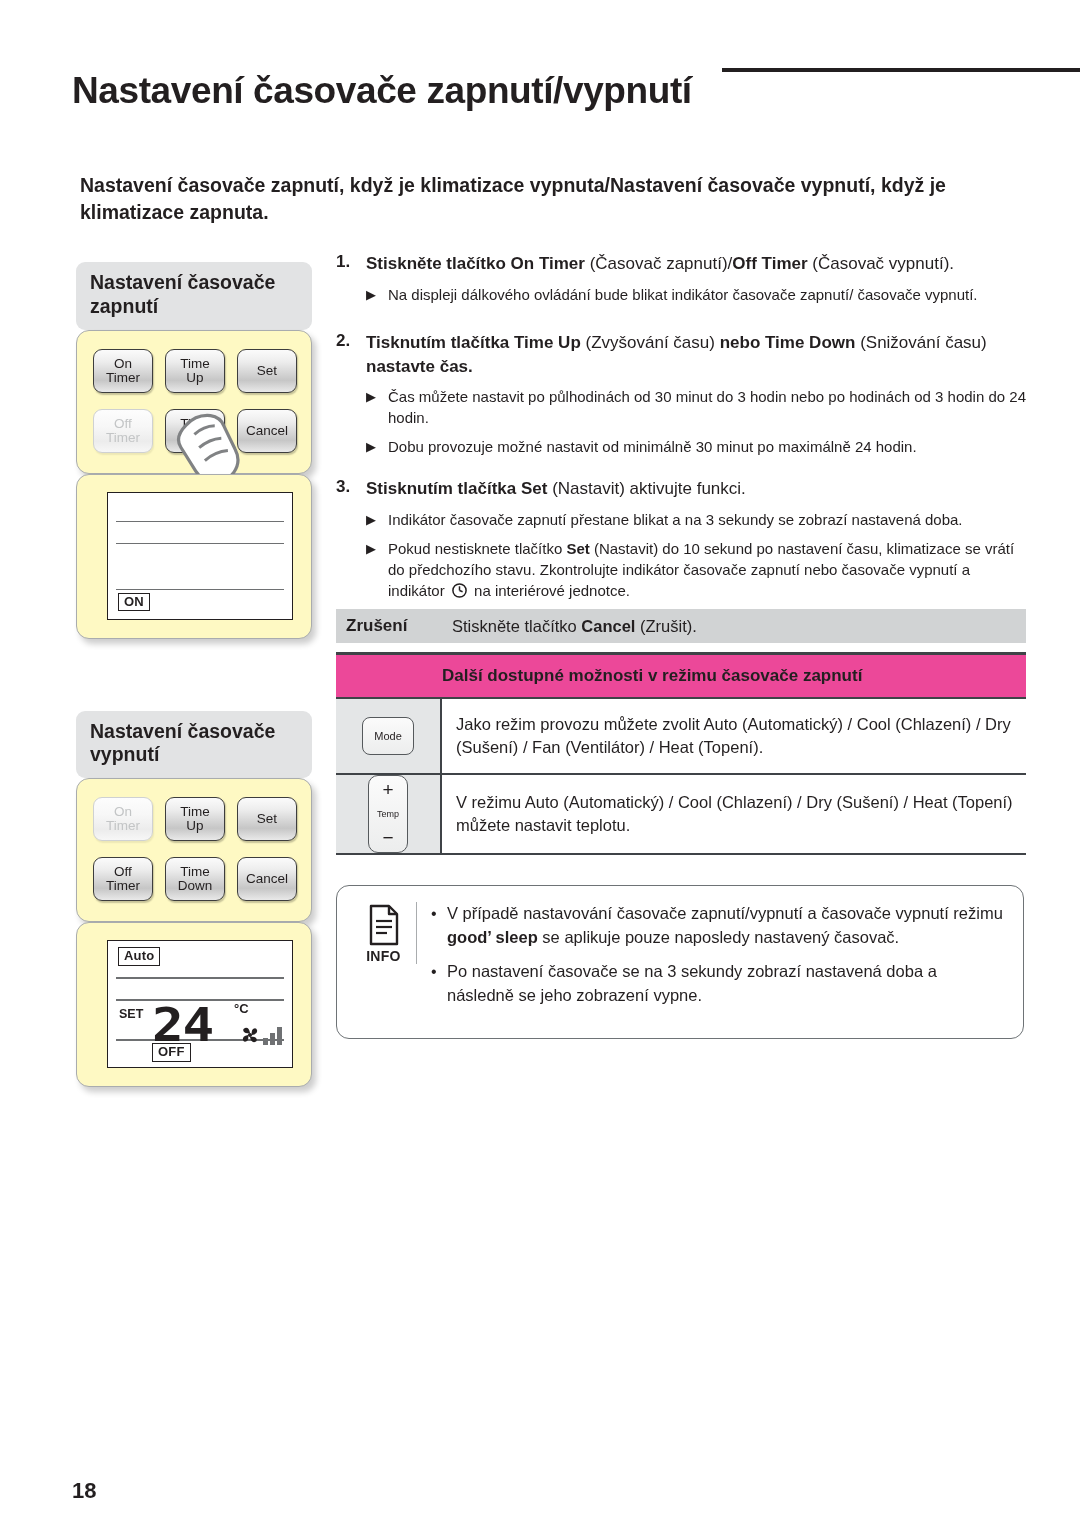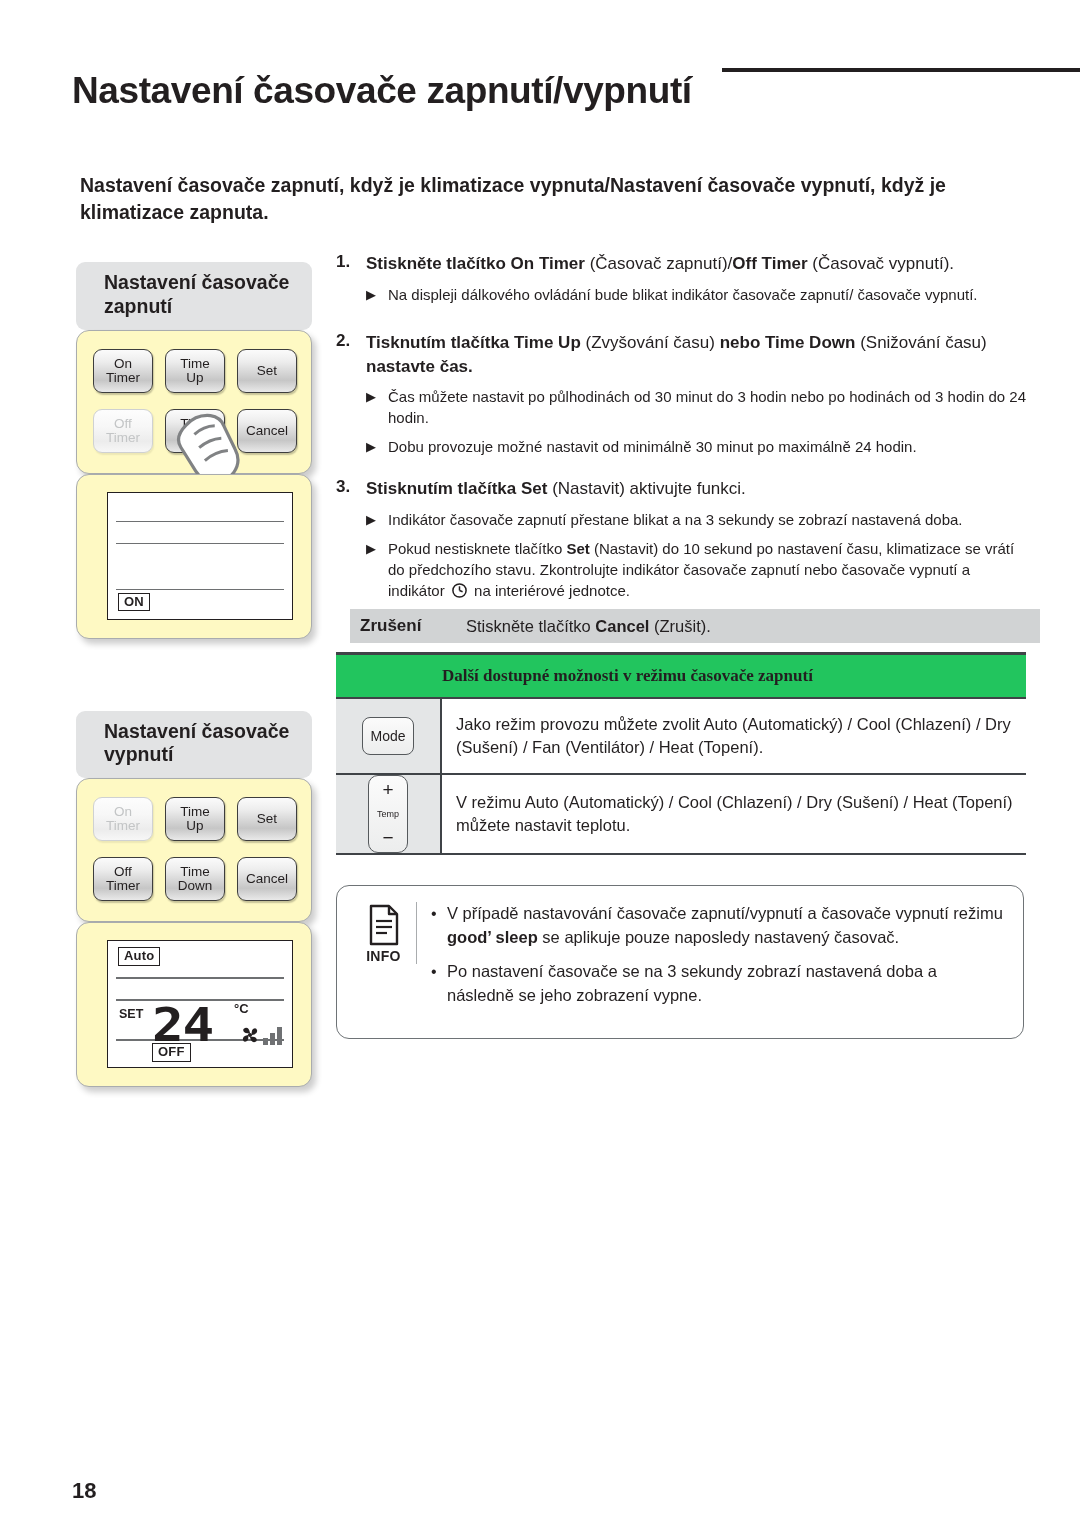--- a/index.html
+++ b/index.html
@@ -29,21 +29,21 @@
   .subhead {
     position: absolute; left: 80px; top: 172px; width: 940px;
     font-size: 19.5px; font-weight: bold; line-height: 1.38; color: #231f20;
   }
 
   
   .left-col { position: absolute; left: 76px; top: 262px; width: 236px; }
 
   .pill {
     background: #e2e3e4; border-radius: 9px;
-    padding: 9px 12px 11px 28px;
+    padding: 9px 12px 11px 14px;
     font-size: 19.5px; font-weight: bold; line-height: 1.22; color: #231f20;
   }
 
   .panel {
     position: relative;
     background: #fef9c3;
     border: 1.4px solid #a9acae;
     border-radius: 13px;
     box-shadow: 4px 5px 6px rgba(0,0,0,0.20);
   }
@@ -117,31 +117,31 @@
   }
   .sub-txt { font-size: 15px; line-height: 1.40; color: #231f20; }
   .gap-lg { height: 26px; }
   .gap-md { height: 20px; }
 
   .clock-inline {
     display: inline-block; vertical-align: -3px; margin: 0 2px;
   }
 
   
-  .tbl { margin-top: 8px; width: 690px; margin-left: 14px; }
+  .tbl { margin-top: 8px; width: 690px; }
   .row-cancel {
     background: #d1d3d4; display: flex; align-items: center;
     height: 34px; padding-left: 10px;
   }
   .row-cancel .k { width: 106px; flex: 0 0 106px; font-size: 17px; font-weight: bold; color: #231f20; }
   .row-cancel .v { font-size: 16.5px; color: #231f20; }
 
   .tbl2 { margin-top: 9px; border-top: 3px solid #3f4347; border-bottom: 2.2px solid #3f4347; }
   .thead {
-    background: #22c55e; display: flex; align-items: center; height: 42px; font-family: Liberation Serif, serif;
+    background: #ec4899; display: flex; align-items: center; height: 42px;
   }
   .thead .sp { width: 106px; flex: 0 0 106px; }
   .thead .t { font-size: 17px; font-weight: bold; color: #231f20; }
 
   .trow { display: flex; border-top: 2.2px solid #3f4347; min-height: 76px; }
   .trow .icn {
     width: 106px; flex: 0 0 106px; background: #e4e6e7;
     display: flex; align-items: center; justify-content: center;
     border-right: 2.2px solid #3f4347;
   }
@@ -149,21 +149,21 @@
     flex: 1; background: #ffffff; padding: 11px 6px 11px 14px;
     font-size: 16.5px; line-height: 1.42; color: #231f20;
     display: flex; align-items: center;
   }
 
   .mode-btn {
     width: 52px; height: 38px; border-radius: 8px;
     border: 1.6px solid #55595c;
     background: linear-gradient(to bottom, #fbfbfb, #eceded);
     display: flex; align-items: center; justify-content: center;
-    font-size: 14px; color: #231f20; text-align: right;
+    font-size: 11px; color: #231f20; text-align: right;
   }
   .temp-btn {
     width: 40px; height: 78px; border-radius: 10px;
     border: 1.6px solid #55595c;
     background: linear-gradient(to bottom, #fbfbfb, #eceded);
     display: flex; flex-direction: column; align-items: center; justify-content: space-between;
     padding: 4px 0 5px;
   }
   .temp-btn .pm { font-size: 19px; line-height: 1; color: #231f20; }
   .temp-btn .lb { font-size: 9px; color: #231f20; }

